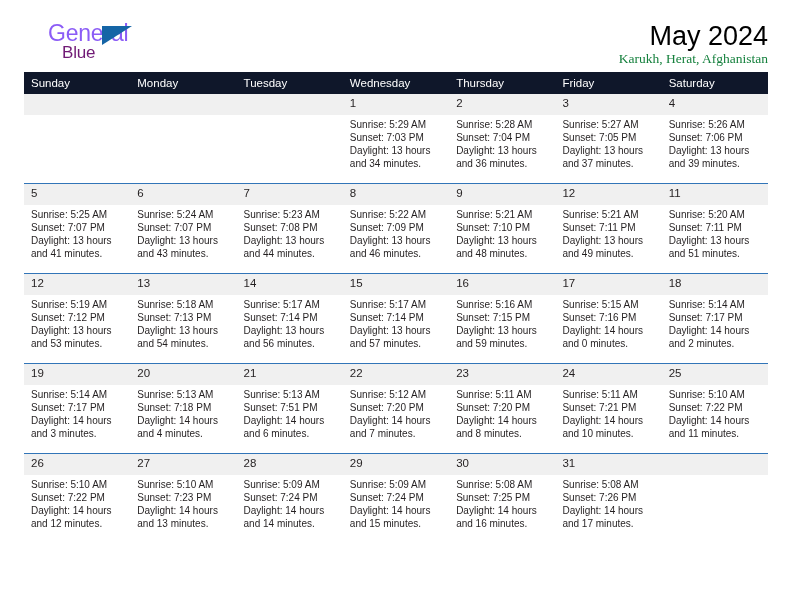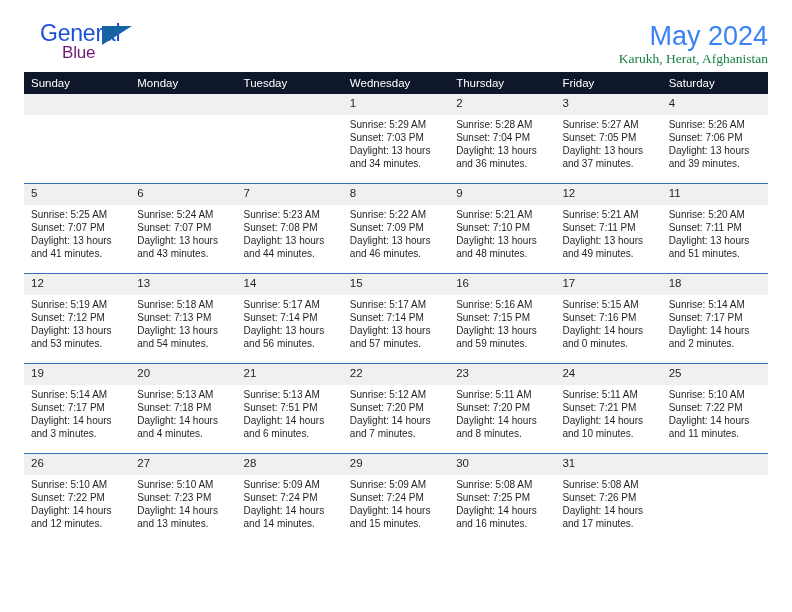--- a/index.html
+++ b/index.html
@@ -33,25 +33,25 @@
     box-sizing: border-box;
   }
   .brand {
     position: relative;
     width: 150px;
     height: 52px;
     flex: 0 0 auto;
   }
   .brand-general {
     position: absolute;
-    left: 16px;
+    left: 24px;
     top: 0px;
     font-size: 23px;
     letter-spacing: -0.2px;
-    color: #1d4ed8;
+    color: #8b5cf6;
     line-height: 1;
   }
   .brand-triangle {
     position: absolute;
     left: 78px;
     top: 4px;
     width: 0;
     height: 0;
     border-left: 30px solid #1565a6;
     border-bottom: 19px solid transparent;
@@ -64,21 +64,21 @@
     letter-spacing: -0.2px;
     color: #701a75;
     line-height: 1;
   }
   .title-block {
     text-align: right;
     padding-top: 0px;
   }
   .cal-title {
     font-size: 27px;
-    color: #3b82f6;
+    color: #000000;
     line-height: 1.05;
     white-space: nowrap;
   }
   .cal-subtitle {
     font-size: 13.5px;
     color: #15803d;
     margin-top: 1px;
     white-space: nowrap;
     font-family: Liberation Serif, serif;
   }

